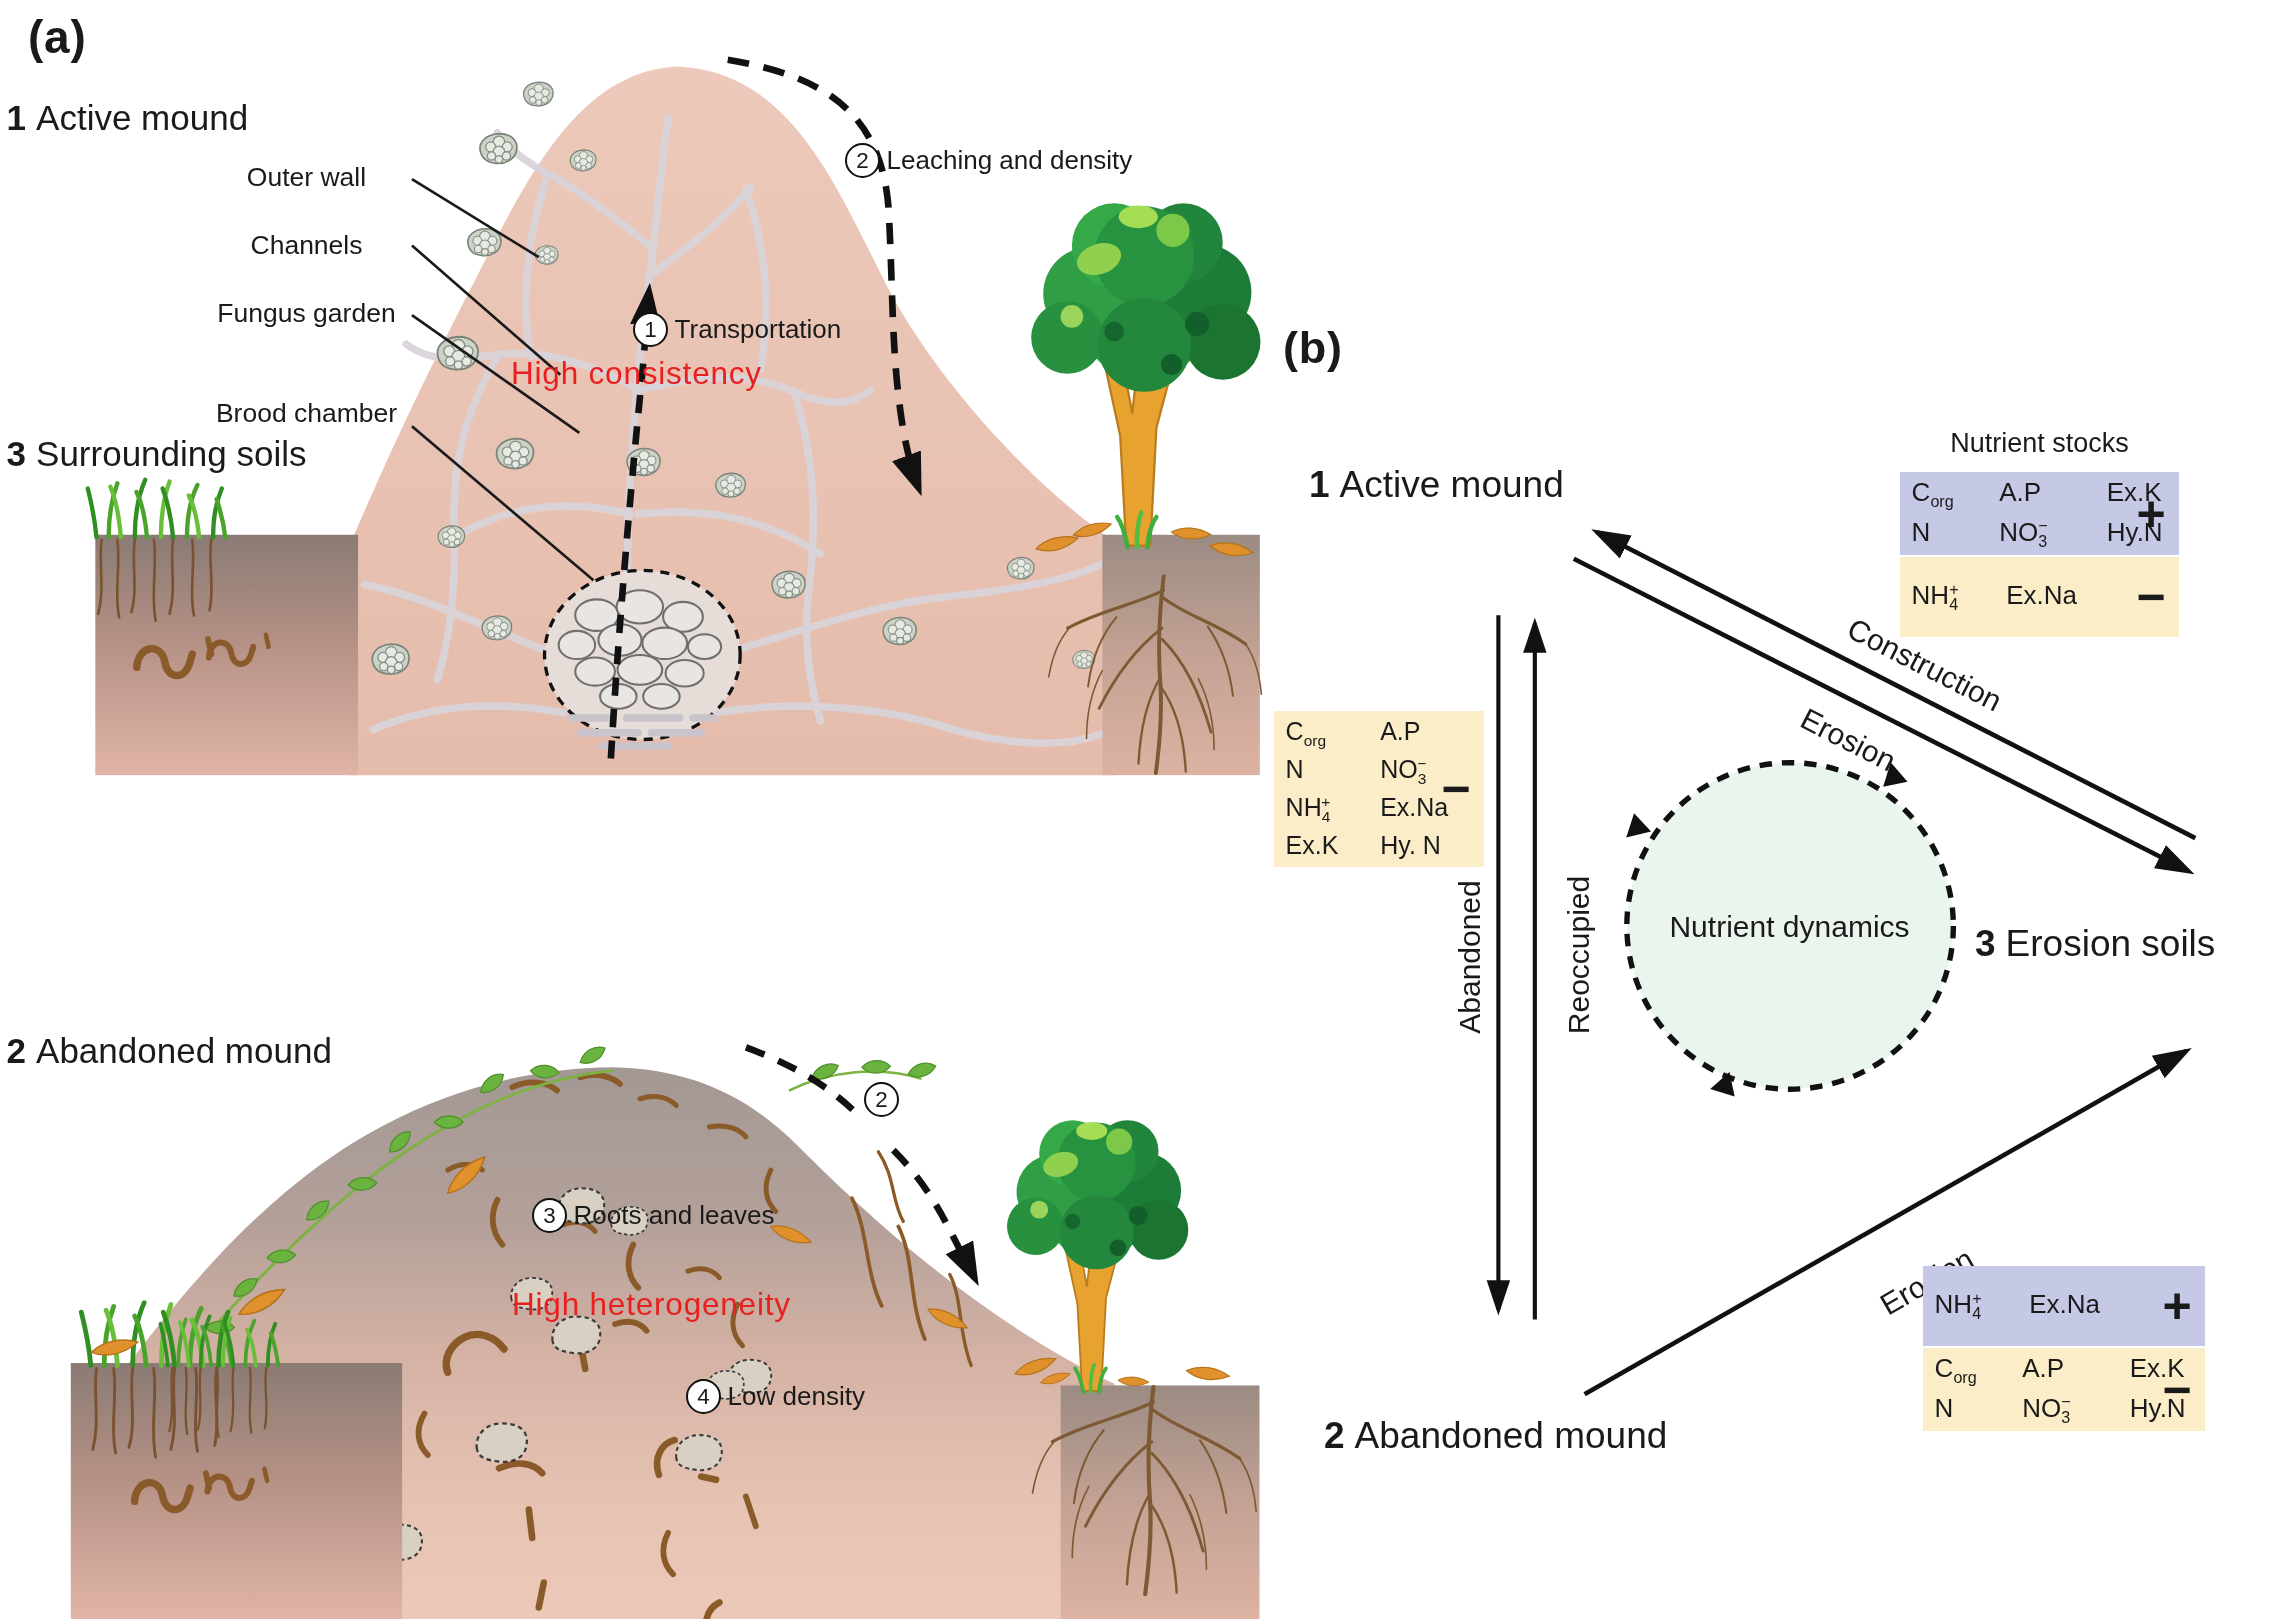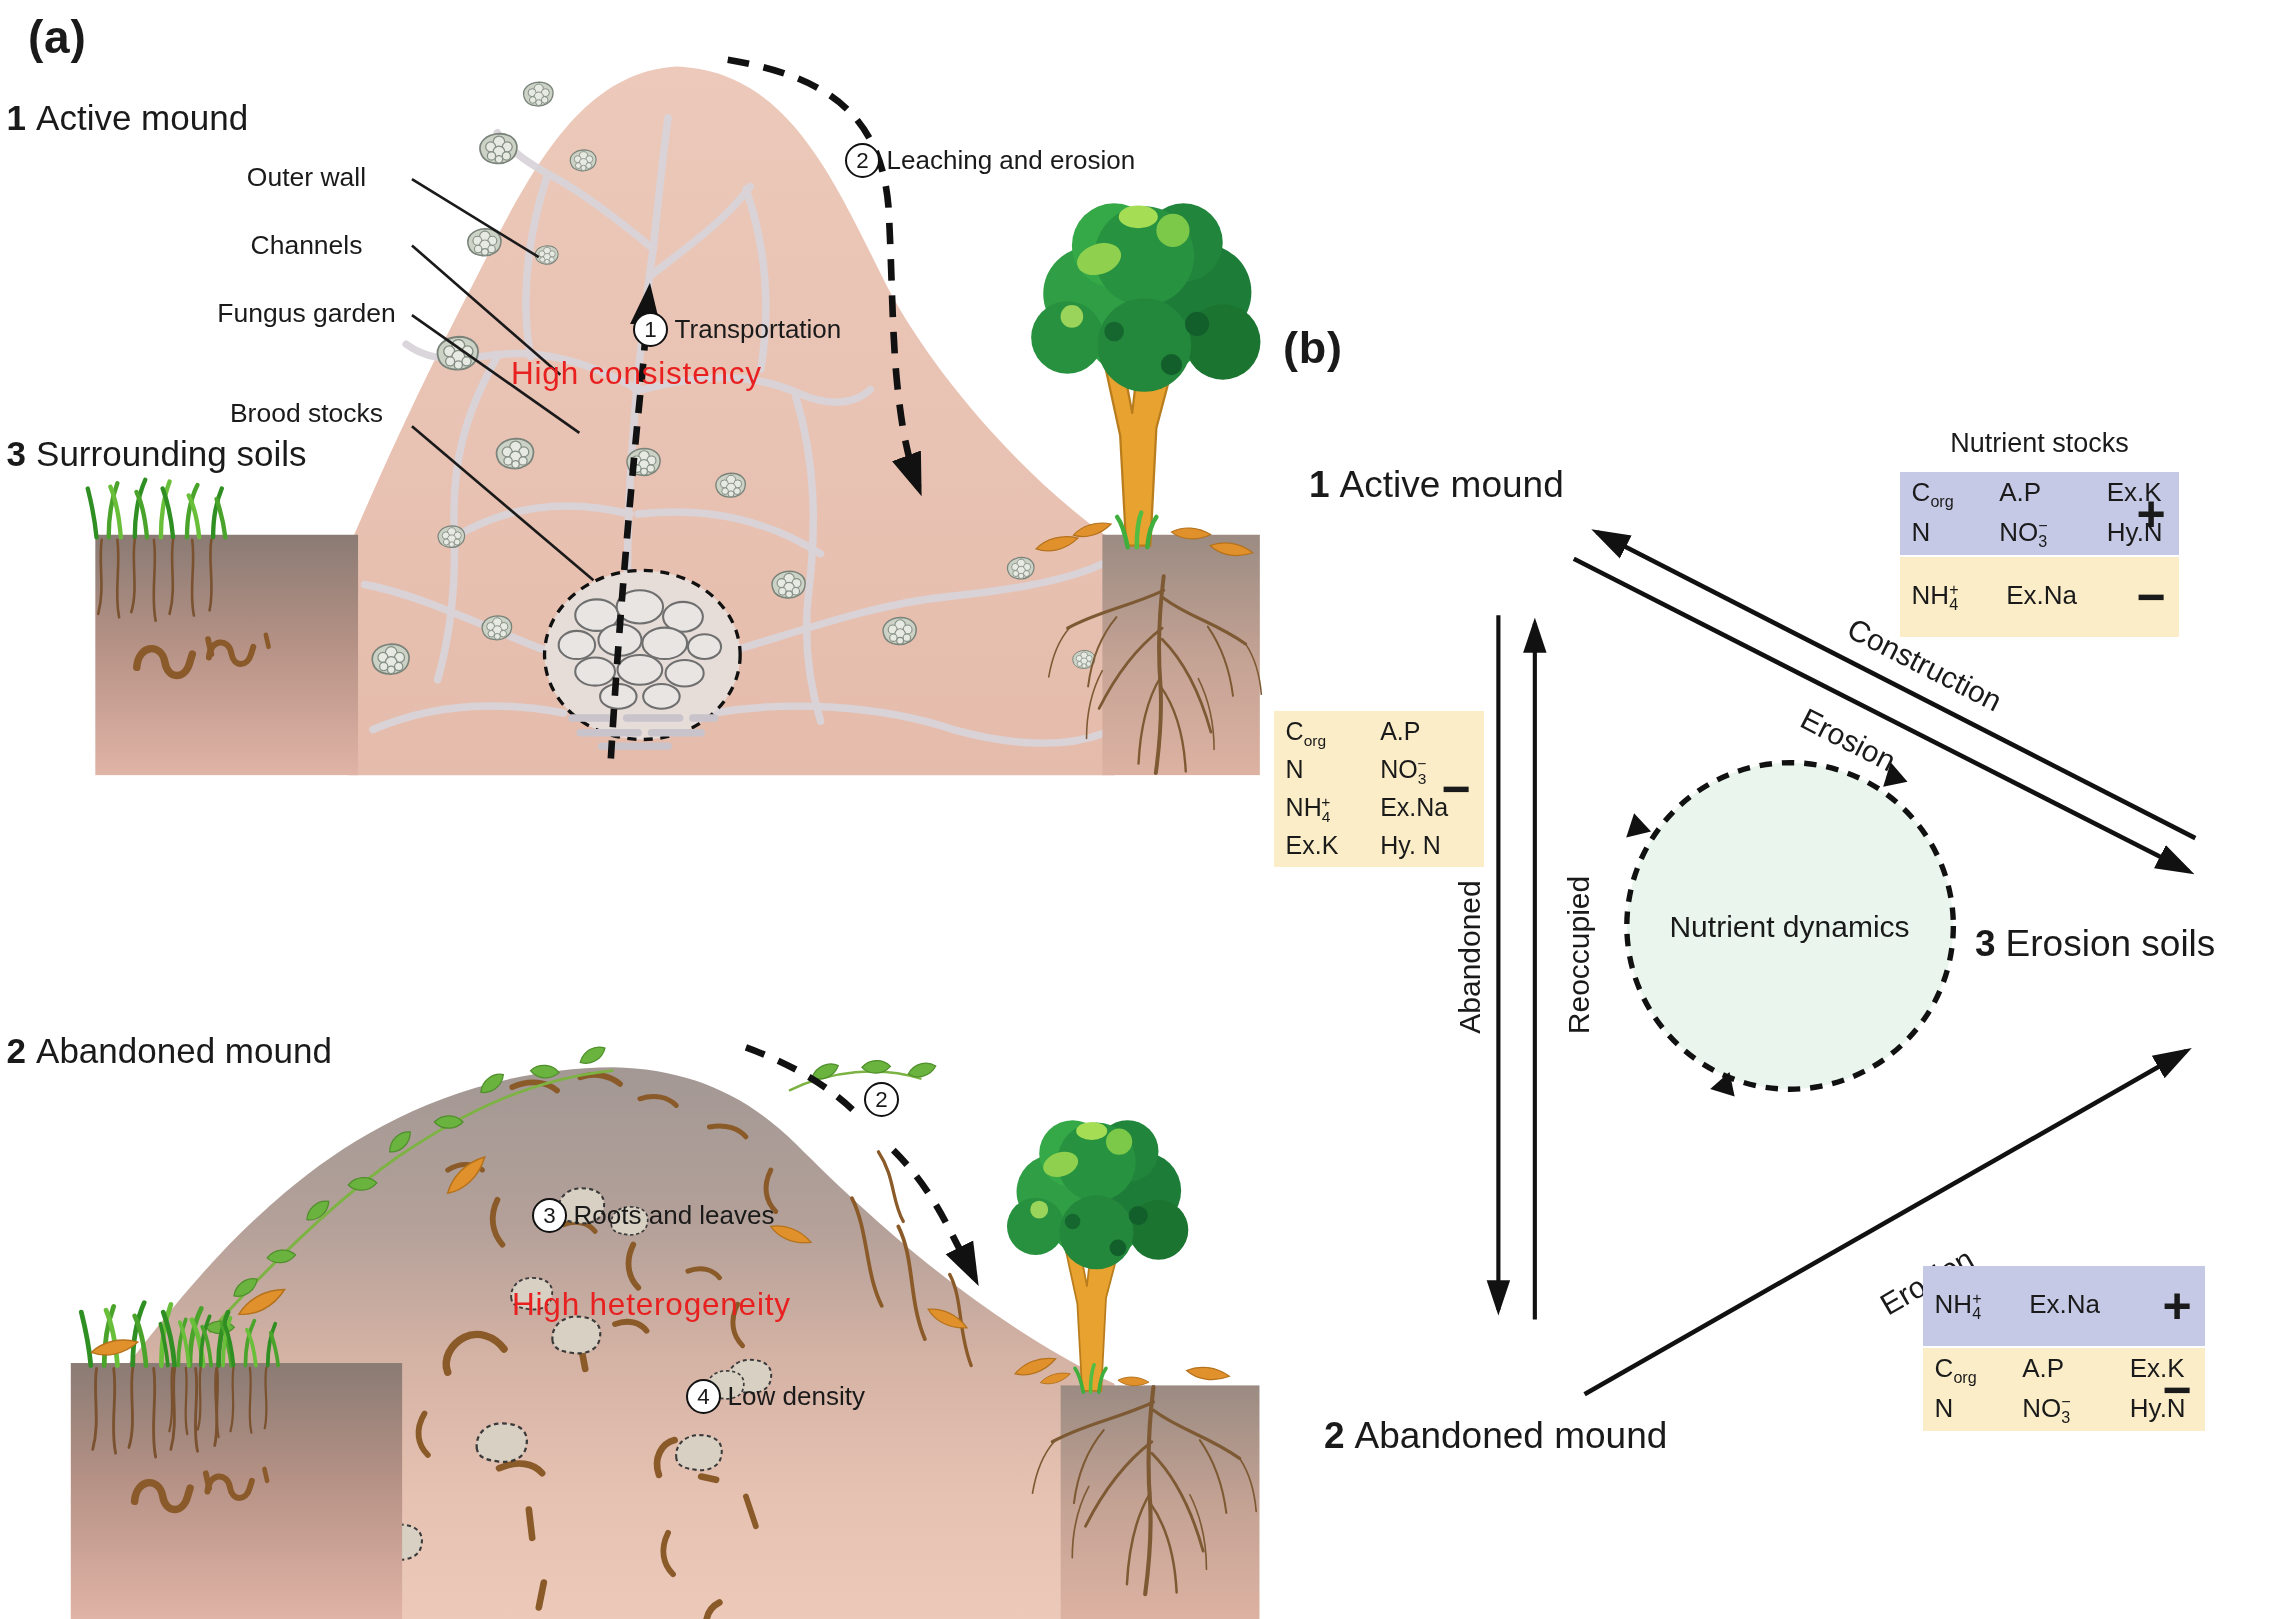--- a/index.html
+++ b/index.html
@@ -364,35 +364,35 @@
   <div class="abs panelLabel" style="left:28px;top:10px;">(a)</div>
 
   <div class="abs secTitle" style="left:6.6px;top:98px;">
     <span class="num">1</span>
     <span>Active mound</span>
   </div>
 
   <div class="callout" style="left:207px;top:162px;">Outer wall</div>
   <div class="callout" style="left:207px;top:230px;">Channels</div>
   <div class="callout" style="left:207px;top:298px;">Fungus garden</div>
-  <div class="callout" style="left:207px;top:398px;">Brood stocks</div>
+  <div class="callout" style="left:207px;top:398px;">Brood chamber</div>
 
   <div class="abs secTitle" style="left:6.6px;top:434px;">
     <span class="num">3</span>
     <span>Surrounding soils</span>
   </div>
 
   <div class="anno" style="left:633px;top:312px;">
     <span class="circnum">1</span>
     <span>Transportation</span>
   </div>
 
   <div class="anno" style="left:845px;top:143px;">
     <span class="circnum">2</span>
-    <span>Leaching and erosion</span>
+    <span>Leaching and density</span>
   </div>
 
   <div class="rednote" style="left:511px;top:355px;text-align:center;">High consistency</div>
 
   <div class="abs secTitle" style="left:6.6px;top:1031px;">
     <span class="num">2</span>
     <span>Abandoned mound</span>
   </div>
 
   <div class="anno" style="left:864px;top:1082px;">

